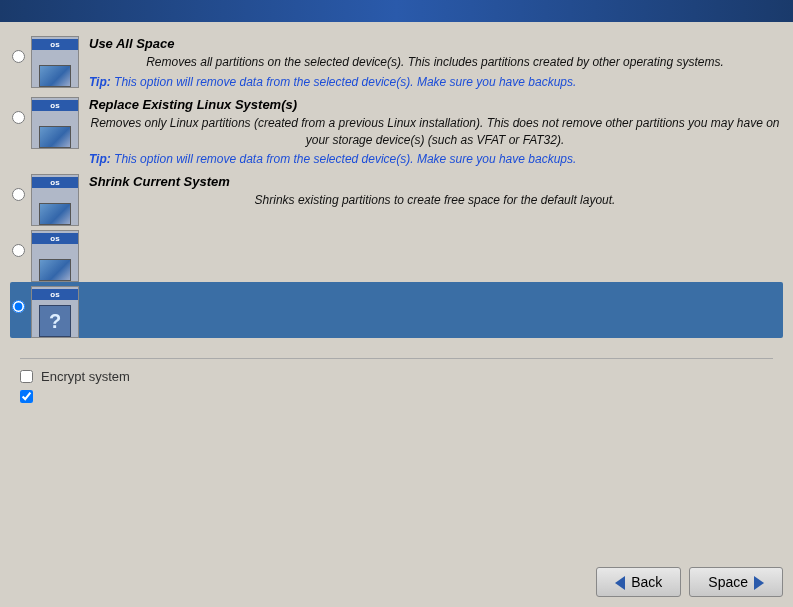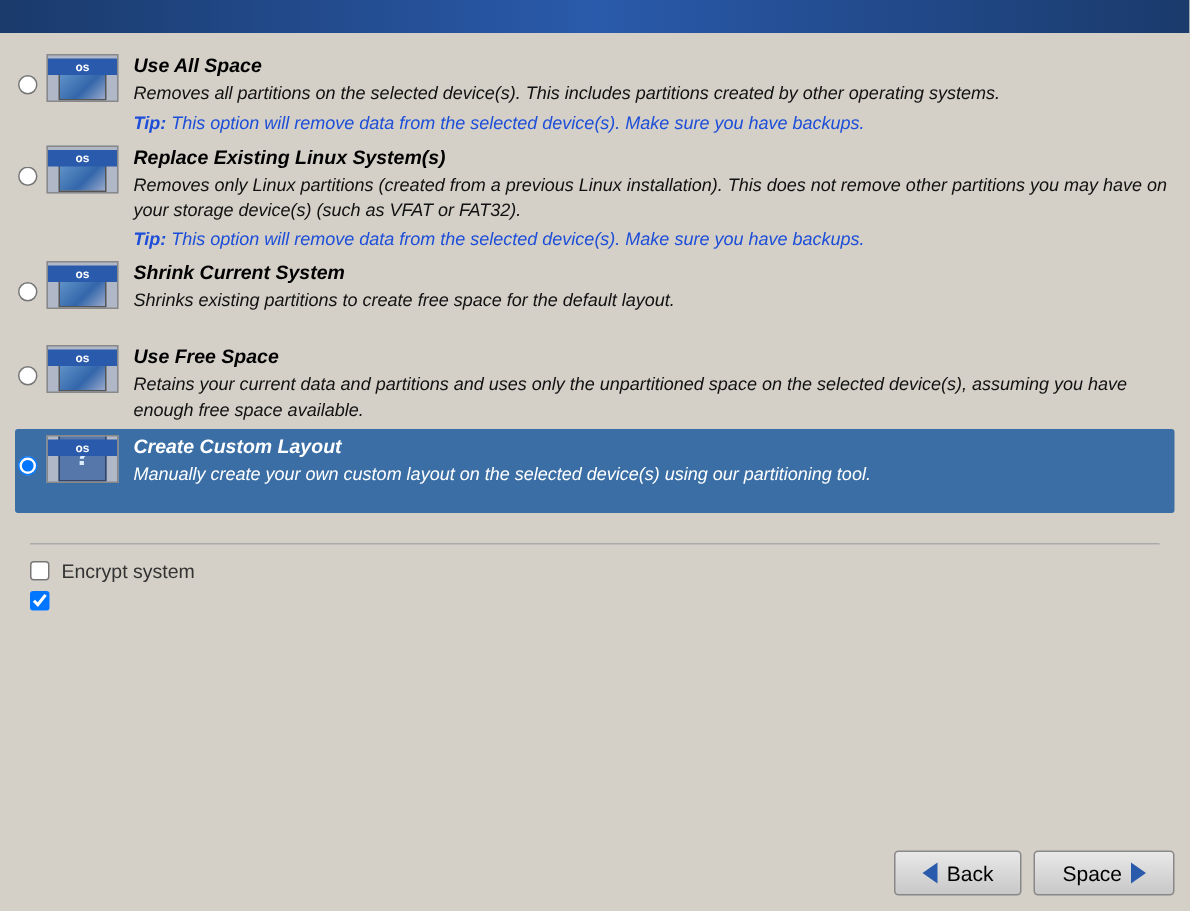--- a/index.html
+++ b/index.html
@@ -46,21 +46,21 @@
     }
     .option-icon {
       width: 48px;
       height: 48px;
       margin-right: 10px;
       flex-shrink: 0;
       position: relative;
     }
     .option-icon .icon-bg {
       width: 48px;
-      height: 32px;
+      height: 52px;
       background: #b0b8c8;
       border: 1px solid #888;
       display: flex;
       align-items: flex-end;
       justify-content: center;
       overflow: hidden;
       position: relative;
     }
     .os-label {
       position: absolute;
@@ -99,20 +99,21 @@
     }
     .option-title {
       font-weight: bold;
       font-size: 13px;
       margin-bottom: 3px;
     }
     .option-desc {
       font-size: 12px;
       color: #111;
       line-height: 1.4;
+      text-align: center;
     }
     .option-tip {
       font-size: 12px;
       color: #1d4ed8;
       margin-top: 4px;
     }
     .option-tip b {
       font-weight: bold;
     }
     .option-row.selected .option-title,
@@ -138,21 +139,21 @@
     }
     .button-bar {
       position: absolute;
       bottom: 10px;
       right: 10px;
       display: flex;
       gap: 8px;
     }
     .nav-button {
       display: flex;
-      align-items: center;
+      align-items: flex-end;
       gap: 6px;
       padding: 6px 18px;
       background: linear-gradient(to bottom, #e8e8e8, #c8c8c8);
       border: 1px solid #888;
       border-radius: 3px;
       font-size: 14px;
       cursor: pointer;
       font-family: sans-serif;
     }
     .btn-arrow-left {
@@ -225,36 +226,28 @@
         </div>
       </div>
       <div class="option-row">
         <input type="radio" name="install-type" class="option-radio" style="">
         <div class="option-icon">
           <div class="icon-bg">
             <div class="os-label">os</div>
             <div class="icon-screen"></div>
           </div>
         </div>
-        <div class="option-text">
-          <div class="option-title">Use Free Space</div>
-          <div class="option-desc">Retains your current data and partitions and uses only the unpartitioned space on the selected device(s), assuming you have enough free space available.</div>
-        </div>
       </div>
       <div class="option-row selected">
         <input type="radio" name="install-type" class="option-radio" checked="" style="">
         <div class="option-icon">
           <div class="icon-bg">
             <div class="os-label">os</div>
             <div class="icon-question">?</div>
           </div>
-        </div>
-        <div class="option-text">
-          <div class="option-title">Create Custom Layout</div>
-          <div class="option-desc">Manually create your own custom layout on the selected device(s) using our partitioning tool.</div>
         </div>
       </div>
     </div>
 
   <div class="bottom-options">
     <hr class="divider-line">
     <div id="checkboxes-container">
         <div class="checkbox-row">
           <input type="checkbox" style="">
           <span class="checkbox-label">Encrypt system</span>

